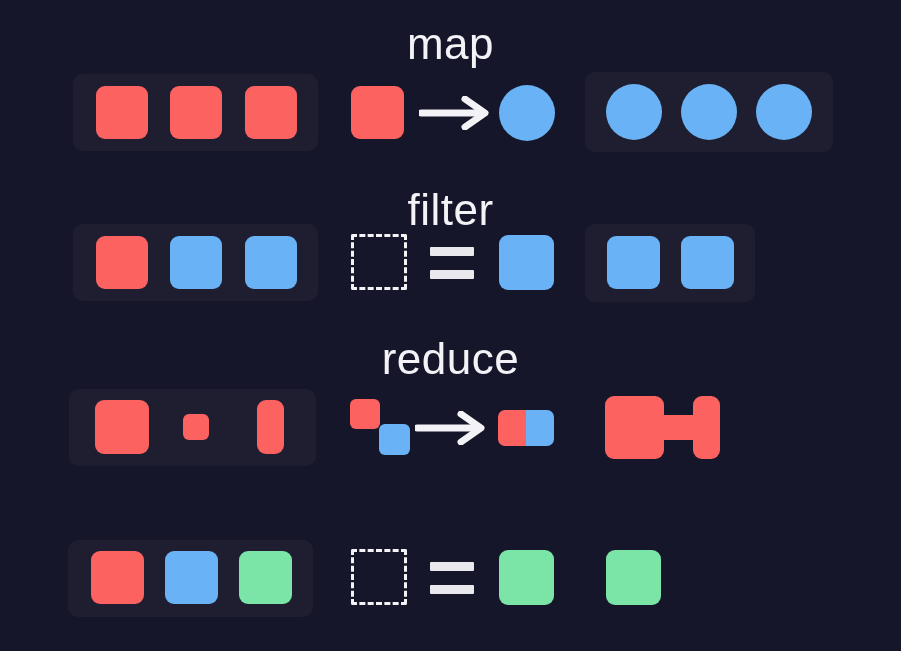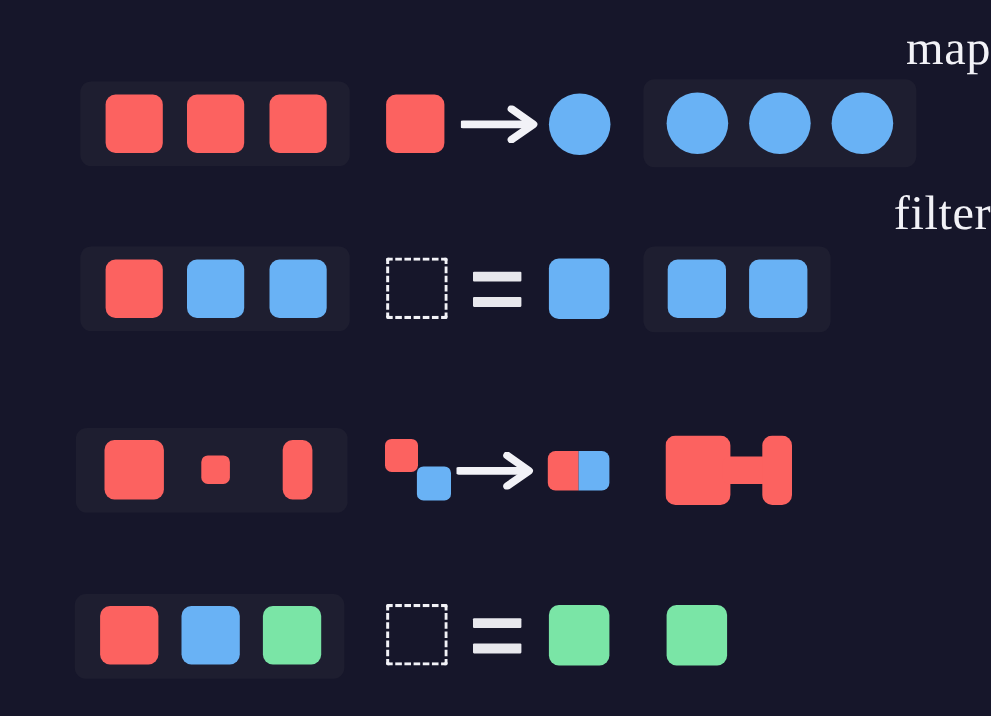--- a/index.html
+++ b/index.html
@@ -19,25 +19,25 @@
   #canvas {
     position: relative;
     width: 901px;
     height: 651px;
   }
 
   
   .section-title {
     position: absolute;
     color: #f2f2f7;
-    font-family: Liberation Serif, serif;
+    font-family: Liberation Sans, sans-serif;
     font-weight: 300;
     letter-spacing: 0.5px;
     white-space: nowrap;
-    text-align: right;
+    text-align: center;
     line-height: 1;
   }
 
   
   .panel {
     position: absolute;
     background: #1e1e30;
     border-radius: 10px;
     box-sizing: border-box;
   }
@@ -120,38 +120,39 @@
       <path d="M46 3 L66 17 L46 31" stroke="#f2f2f7" stroke-width="7" stroke-linecap="round" stroke-linejoin="round" fill="none"></path>
     </svg>
   </div>
   <div class="shape circle fill-blue" style="left: 499px; top: 85px; width: 56px; height: 56px; background: rgb(105, 178, 245);"></div>
 
   <div class="panel" style="left: 585px; top: 72px; width: 248px; height: 80px; background: rgb(30, 30, 48);"></div>
   <div class="shape circle fill-blue" style="left: 606px; top: 84px; width: 56px; height: 56px; background: rgb(105, 178, 245);"></div>
   <div class="shape circle fill-blue" style="left: 681px; top: 84px; width: 56px; height: 56px; background: rgb(105, 178, 245);"></div>
   <div class="shape circle fill-blue" style="left: 756px; top: 84px; width: 56px; height: 56px; background: rgb(105, 178, 245);"></div>
 
-  <div class="section-title" style="left: 0px; top: 172px; width: 901px; font-size: 44px; color: rgb(242, 242, 247);">filter</div>
+  <div class="section-title" style="left: 0px; top: 188px; width: 901px; font-size: 44px; color: rgb(242, 242, 247);">filter</div>
 
   <div class="panel" style="left: 73px; top: 224px; width: 245px; height: 77px; background: rgb(30, 30, 48);"></div>
   <div class="shape sq fill-red" style="left: 96px; top: 236px; width: 52px; height: 53px; background: rgb(252, 98, 96);"></div>
   <div class="shape sq fill-blue" style="left: 170px; top: 236px; width: 52px; height: 53px; background: rgb(105, 178, 245);"></div>
   <div class="shape sq fill-blue" style="left: 245px; top: 236px; width: 52px; height: 53px; background: rgb(105, 178, 245);"></div>
 
   <div class="dashed-box" style="left: 351px; top: 234px; width: 56px; height: 56px; border-color: rgb(242, 242, 247);"></div>
   <div class="equals" style="left:430px; top:247px; width:44px; height:32px;">
     <span class="bar bar-top" style="background: rgb(232, 232, 237);"></span>
     <span class="bar bar-bottom" style="background: rgb(232, 232, 237);"></span>
   </div>
   <div class="shape sq fill-blue" style="left: 499px; top: 235px; width: 55px; height: 55px; background: rgb(105, 178, 245);"></div>
 
   <div class="panel" style="left: 585px; top: 224px; width: 170px; height: 78px; background: rgb(30, 30, 48);"></div>
   <div class="shape sq fill-blue" style="left: 607px; top: 236px; width: 53px; height: 53px; background: rgb(105, 178, 245);"></div>
   <div class="shape sq fill-blue" style="left: 681px; top: 236px; width: 53px; height: 53px; background: rgb(105, 178, 245);"></div>
 
+  <div class="section-title" style="left: 0px; top: 337px; width: 901px; font-size: 44px; color: rgb(242, 242, 247);">reduce</div>
 
   <div class="panel" style="left: 69px; top: 389px; width: 247px; height: 77px; background: rgb(30, 30, 48);"></div>
   <div class="shape sq fill-red" style="left: 95px; top: 400px; width: 54px; height: 54px; background: rgb(252, 98, 96);"></div>
   <div class="shape sq-small fill-red" style="left: 183px; top: 414px; width: 26px; height: 26px; background: rgb(252, 98, 96);"></div>
   <div class="shape sq fill-red" style="left: 257px; top: 400px; width: 27px; height: 54px; background: rgb(252, 98, 96);"></div>
 
   <div class="shape sq-small fill-red" style="left: 350px; top: 399px; width: 30px; height: 30px; background: rgb(252, 98, 96);"></div>
   <div class="shape sq-small fill-blue" style="left: 379px; top: 424px; width: 31px; height: 31px; background: rgb(105, 178, 245);"></div>
   <div class="arrow" style="left:415px; top:411px; width:72px; height:34px;">
     <svg width="72" height="34" viewBox="0 0 72 34">

